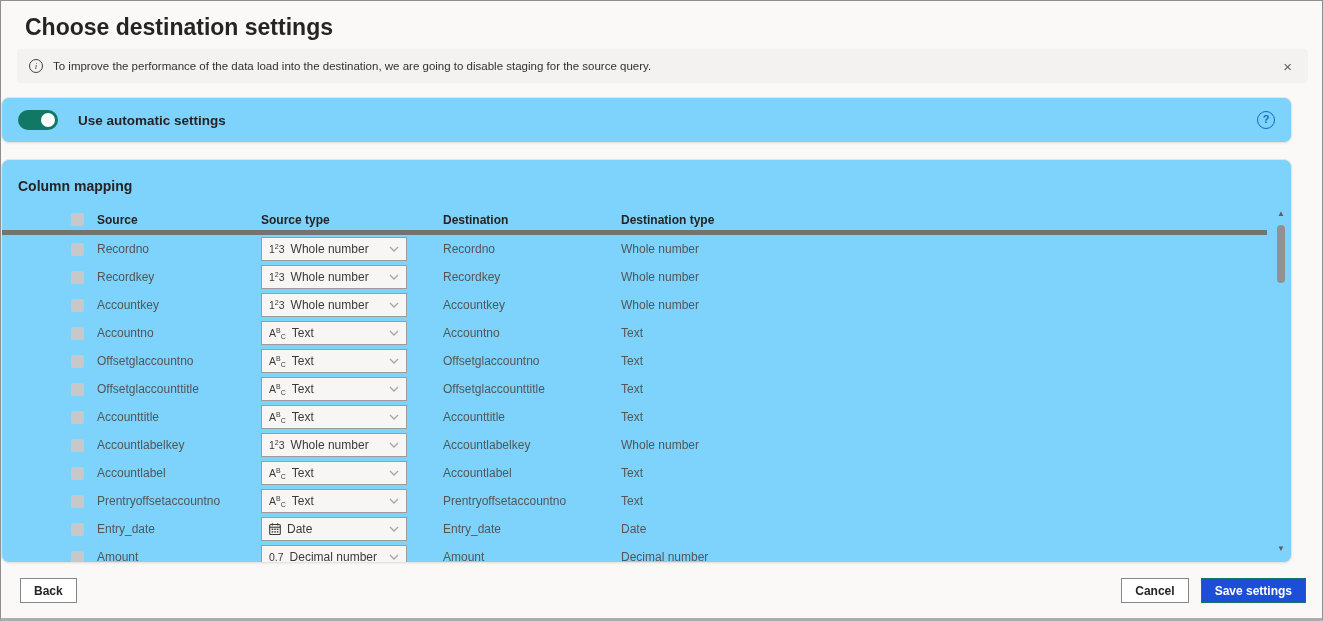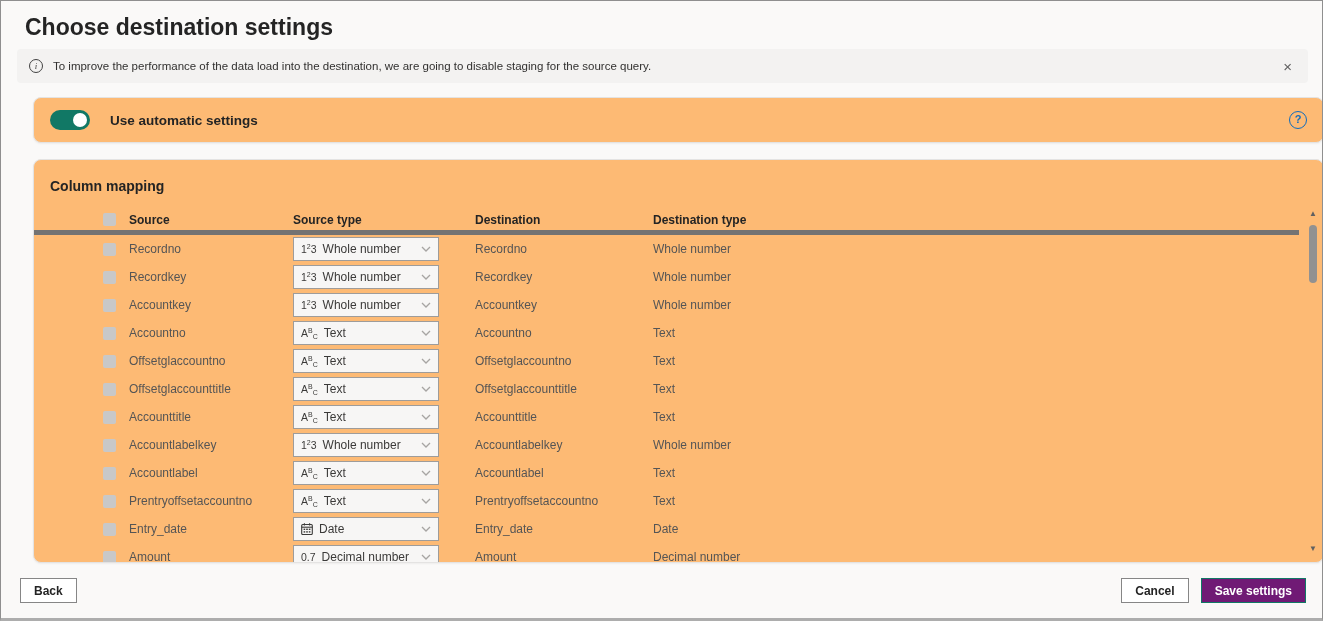--- a/index.html
+++ b/index.html
@@ -27,21 +27,21 @@
     font-style:italic; font-family:"Liberation Serif", serif;
     flex:0 0 auto;
   }
   .banner-text { margin-left:10px; font-size:11.5px; color:#323130; }
   .banner-close {
     margin-left:auto; font-size:15px; color:#5f5f5f; cursor:pointer;
     padding:0 4px; line-height:1;
   }
   
   .card {
-    position:absolute; left:32px; width:1291px; background:#fdba74;
+    position:absolute; left:0; width:1291px; background:#7dd3fc;
     border:1px solid #e4e3e2; border-radius:8px;
     box-shadow:0 1px 2px rgba(0,0,0,.05);
     justify-content:center;
   }
   .auto-card { top:96px; height:46px; display:flex; align-items:center; padding:0 16px; }
   .toggle {
     width:40px; height:20px; border-radius:10px; background:#117865;
     position:relative; cursor:pointer; flex:0 0 auto;
   }
   .toggle .knob {
@@ -97,21 +97,21 @@
   .footer {
     position:absolute; left:19px; right:16px; bottom:15px;
     display:flex; align-items:center;
   }
   .btn {
     height:25px; padding:0 13px; border-radius:0; font-size:12px;
     font-weight:bold; cursor:pointer; background:#fff;
     border:1px solid #868686; color:#242424;
     font-family:"Liberation Sans", sans-serif;
   }
-  .btn-primary { background:#701a75; border-color:#117865; color:#fff; margin-left:12px; }
+  .btn-primary { background:#1d4ed8; border-color:#117865; color:#fff; margin-left:12px; }
   .btn-cancel { margin-left:auto; }
   svg { display:block; }
 </style>
 </head>
 <body>
 
 <div class="screen">
 
   <div class="page-title">Choose destination settings</div>
 

